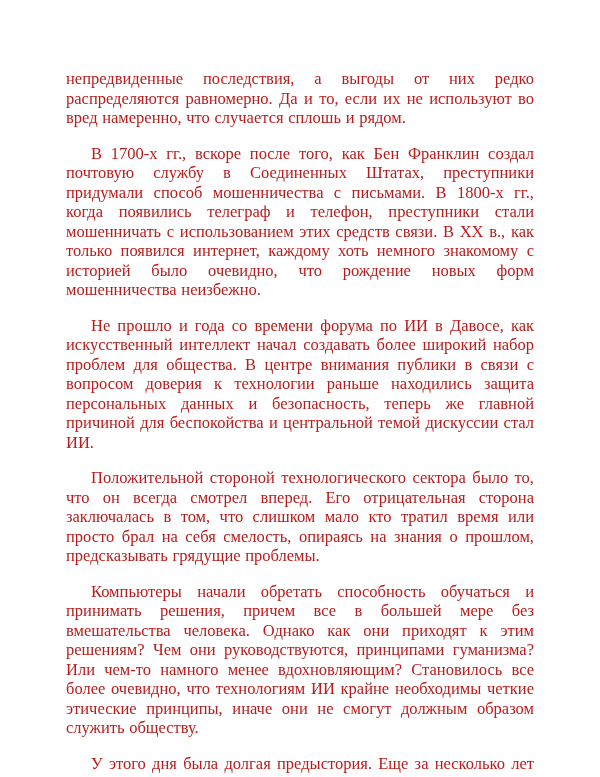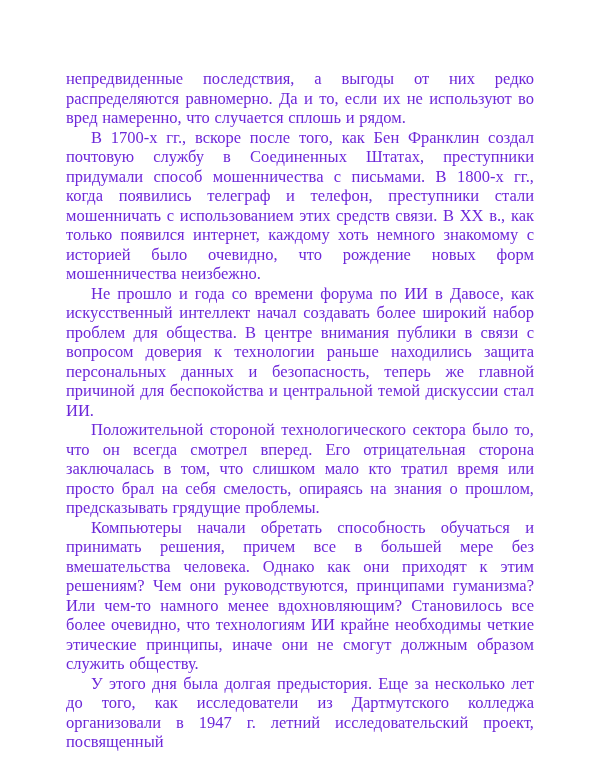--- a/index.html
+++ b/index.html
@@ -19,27 +19,28 @@
     left: 66px;
     top: 69px;
     width: 468px;
   }
   p.para {
     margin: 0;
     padding: 0;
     font-family: "Liberation Serif", "DejaVu Serif", serif;
     font-size: 16.5px;
     line-height: 19.5px;
-    color: #6d28d9;
+    color: #b91c1c;
     text-align: justify;
     text-indent: 0;
     word-spacing: 0.5px;
   }
   p.para.indented {
     text-indent: 25px;
+    margin-top: 16px;
   }
 </style>
 </head>
 <body>
 
 <div class="page" style="background: rgb(255, 255, 255);">
   <div class="text-column" style="color: rgb(28, 28, 28);">
       <p class="para">непредвиденные последствия, а выгоды от них редко распределяются равномерно. Да и то, если их не используют во вред намеренно, что случается сплошь и рядом.</p>
       <p class="para indented">В 1700-х гг., вскоре после того, как Бен Франклин создал почтовую службу в Соединенных Штатах, преступники придумали способ мошенничества с письмами. В 1800-х гг., когда появились телеграф и телефон, преступники стали мошенничать с использованием этих средств связи. В XX в., как только появился интернет, каждому хоть немного знакомому с историей было очевидно, что рождение новых форм мошенничества неизбежно.</p>
       <p class="para indented">Не прошло и года со времени форума по ИИ в Давосе, как искусственный интеллект начал создавать более широкий набор проблем для общества. В центре внимания публики в связи с вопросом доверия к технологии раньше находились защита персональных данных и безопасность, теперь же главной причиной для беспокойства и центральной темой дискуссии стал ИИ.</p>

